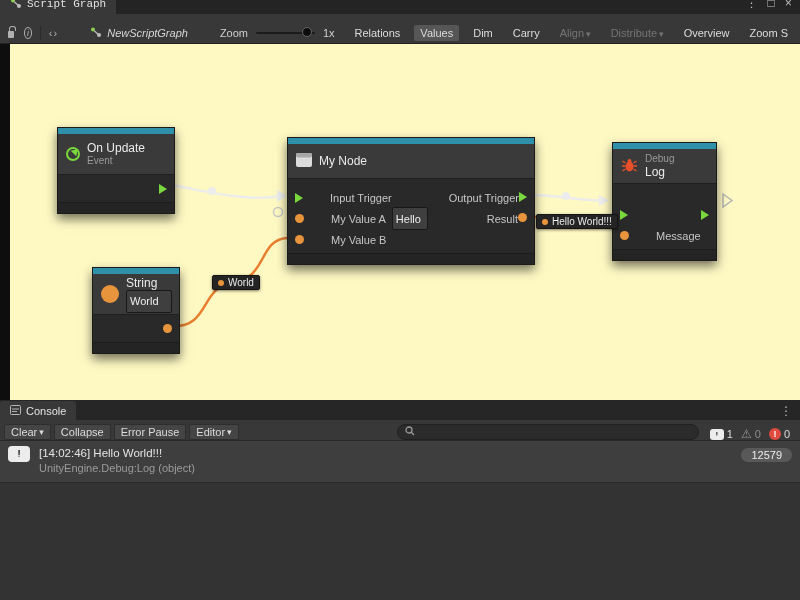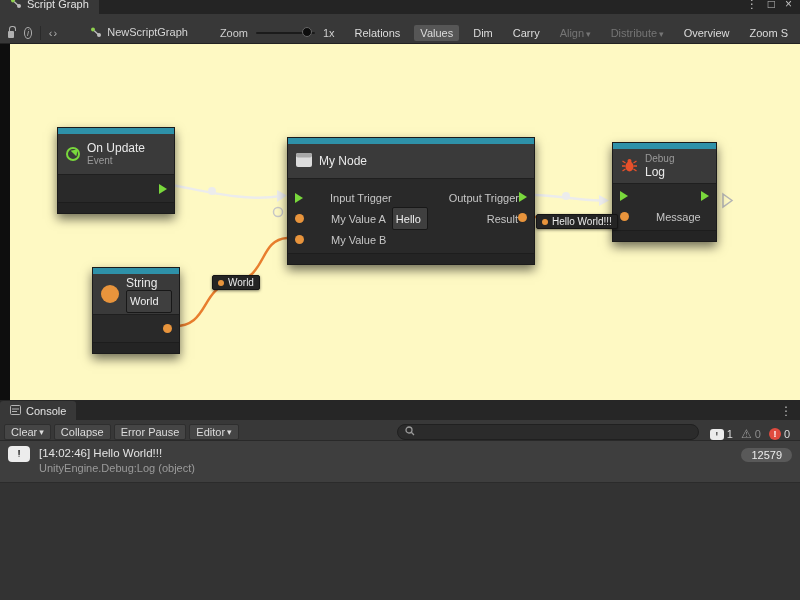--- a/index.html
+++ b/index.html
@@ -2,39 +2,39 @@
 <html style="--accent-teal: #2E91A9; --flow-green: #79D83C; --value-orange: #E8943C; --error-red: #E04B3F; --wire-orange: #E87E2E; --wire-white: #ECECEC;"><head>
 <meta charset="utf-8">
 <style>
   * { box-sizing: border-box; margin: 0; padding: 0; }
   html,body { width:800px; height:600px; overflow:hidden; }
   body { font-family:"Liberation Sans", sans-serif; background:#383838; color:#ddd; }
   .app { position:relative; width:800px; height:600px; }
 
   
   .tabbar { position:absolute; top:0; left:0; width:800px; height:14px; background:#242424;
-            display:flex; align-items:flex-end; }
+            display:flex; align-items:flex-end;font-family:Liberation Mono, monospace; }
   .wtab { height:20px; display:flex; align-items:center; gap:5px; padding:0 10px;
           background:#383838; border-radius:3px 3px 0 0; font-size:11px; color:#e2e2e2; }
   .tabbar-right { margin-left:auto; display:flex; align-items:center; gap:10px; padding:0 8px 3px 0;
                   color:#c0c0c0; font-size:12px; }
   .icon-btn { cursor:default; }
 
   
   .toolbar { position:absolute; top:22px; left:0; width:800px; height:22px; background:#383838;
              border-bottom:1px solid #222; display:flex; align-items:center; gap:8px;
              padding:0 6px; font-size:11px; white-space:nowrap; overflow:hidden; }
   .lock { width:9px; height:7px; background:#b0b0b0; border-radius:1px; position:relative; margin:3px 2px 0 2px; }
   .lock::before { content:""; position:absolute; top:-5px; left:1px; width:5px; height:4px;
                   border:1.5px solid #b0b0b0; border-bottom:none; border-radius:3px 3px 0 0; }
   .infoico { width:12px; height:12px; border-radius:50%; border:1px solid #b0b0b0; color:#b0b0b0;
              font-size:9px; line-height:11px; text-align:center; font-style:italic; }
   .vsep { width:1px; height:14px; background:#2a2a2a; }
   .code-glyph { color:#b0b0b0; font-size:11px; letter-spacing:-1px; }
-  .graph-ref { display:flex; align-items:flex-start; gap:5px; margin-left:26px; color:#d6d6d6; }
+  .graph-ref { display:flex; align-items:center; gap:5px; margin-left:26px; color:#d6d6d6;font-style:italic; }
   .zoom-label { margin-left:24px; color:#cfcfcf; }
   .zslider { width:92px; height:2px; background:#1b1b1b; border-radius:1px; position:relative; }
   .zknob { position:absolute; right:3px; top:-5px; width:10px; height:10px; border-radius:50%;
            background:#0d0d0d; border:1px solid #666; }
   .zoom-value { color:#cfcfcf; margin-right:6px; }
   .tbtn { padding:2px 6px; border-radius:2px; color:#dcdcdc; cursor:default; }
   .tbtn.active { background:#565656; }
   .tbtn.disabled { color:#757575; }
   .caret { font-size:9px; margin-left:2px; }
 
@@ -264,21 +264,21 @@
               <path d="M4.5 5 L1.5 3 M4.5 8 L1 8 M4.5 11 L1.5 13 M12.5 5 L15.5 3 M12.5 8 L16 8 M12.5 11 L15.5 13" stroke="#E8502A" stroke-width="1.3"></path>
               <circle cx="8.5" cy="3" r="2" fill="#E8502A"></circle>
               <ellipse cx="8.5" cy="8.5" rx="4" ry="5" fill="#E8502A"></ellipse>
             </svg>
         </span>
         <span>
           <span class="nsub">Debug</span>
           <span class="ntitle">Log</span>
         </span>
       </div>
-      <div class="nbody" style="padding-top:1px">
+      <div class="nbody" style="padding-top:20px">
         <div class="prow">
           <span class="flow-arrow"></span>
           <span class="rgroup">
               <span class="flow-arrow"></span>
             </span>
         </div>
         <div class="prow">
           <span class="pdot"></span>
           <span class="plabel">Message</span>
         </div>

